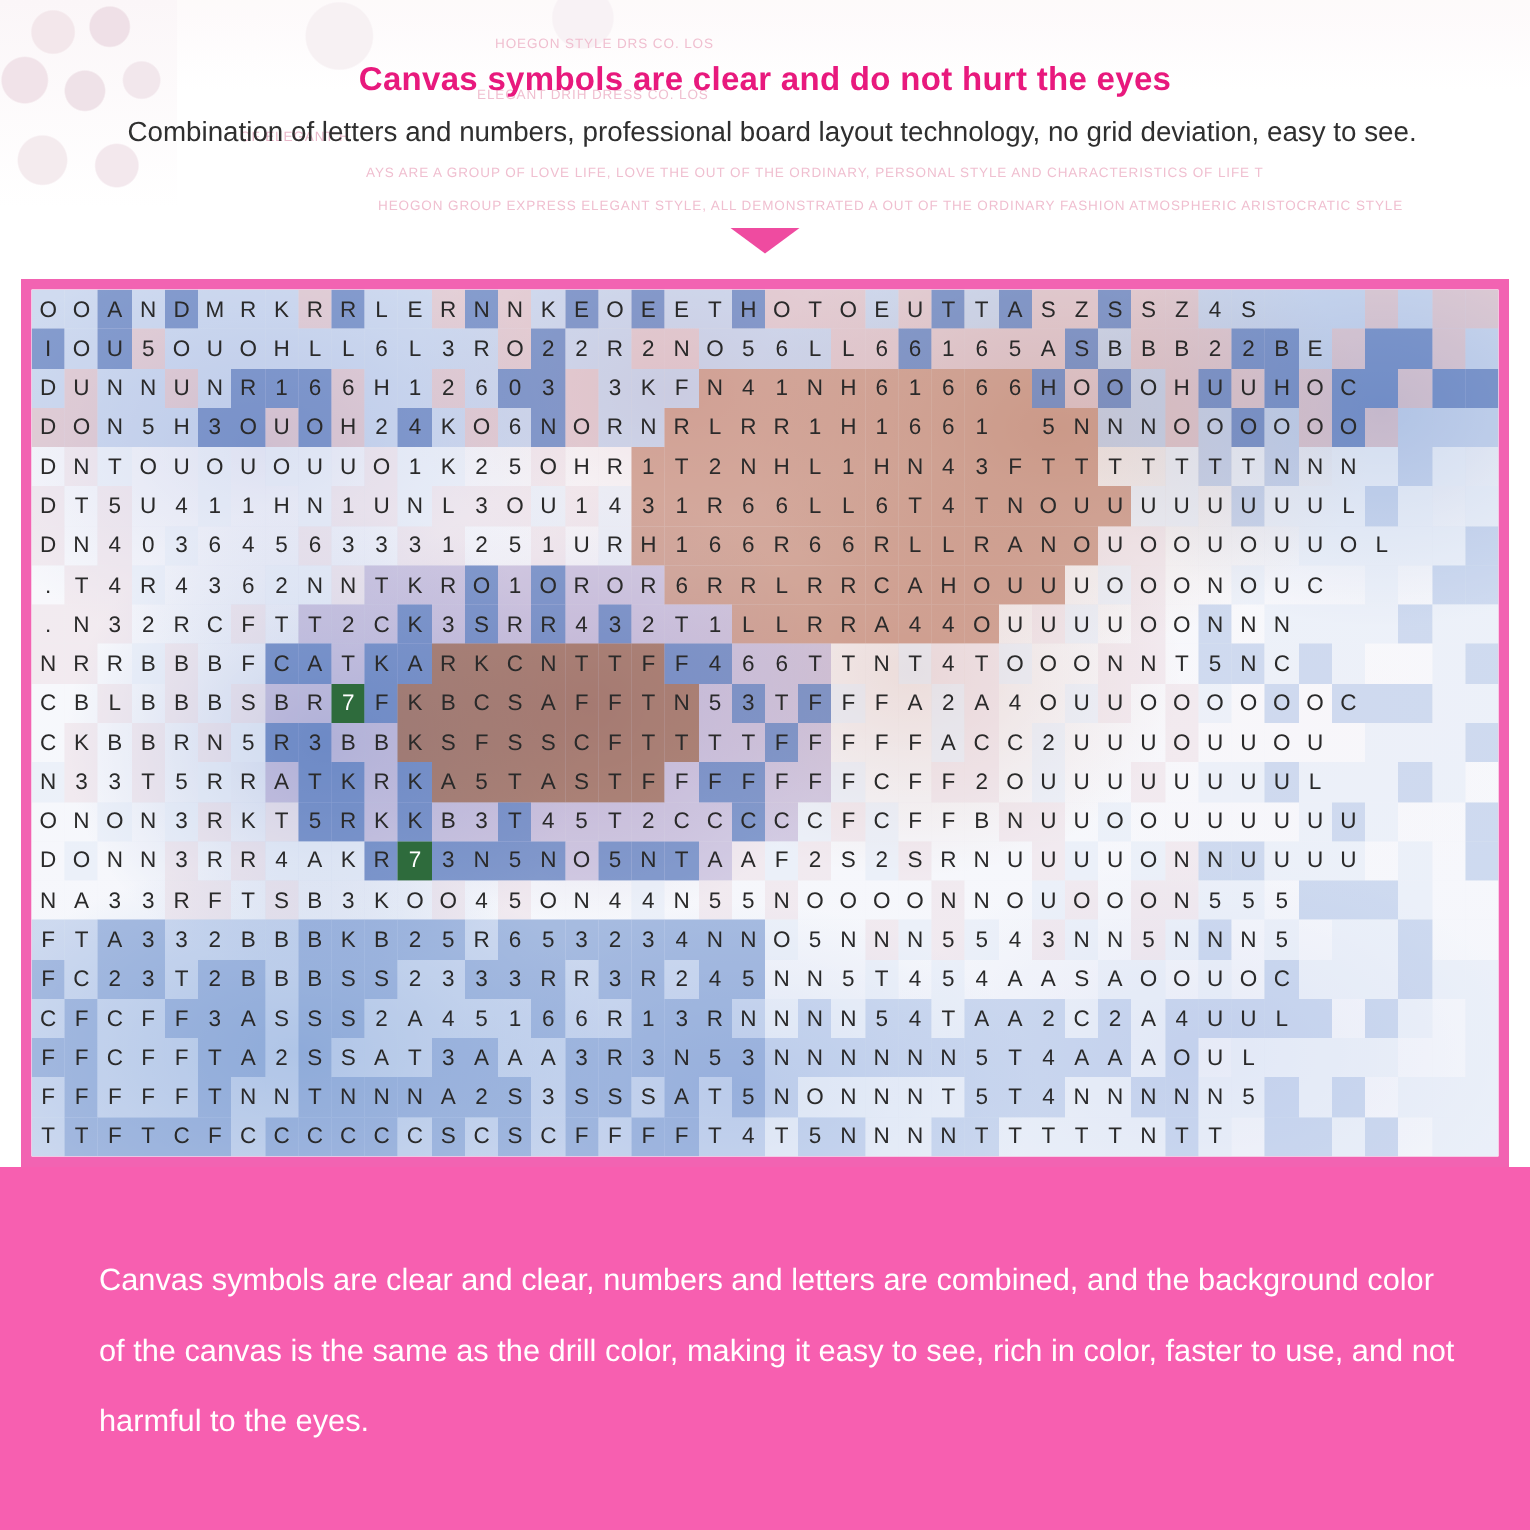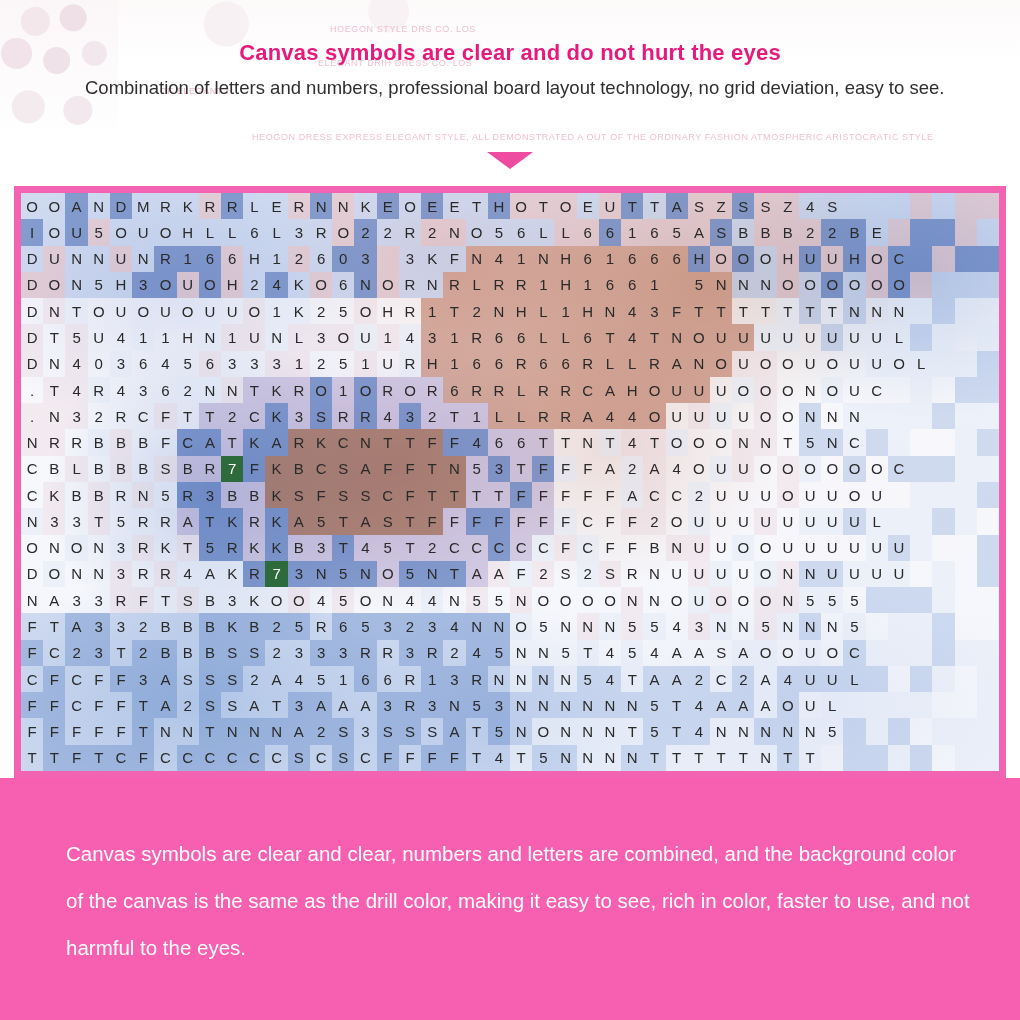--- a/index.html
+++ b/index.html
@@ -170,21 +170,22 @@
 </head>
 <body>
 
 <div class="top-section">
   <div class="ghost-left"></div>
   <div class="ghost-top-strip"></div>
 
   <div class="ghost-text gt1">HOEGON STYLE DRS CO. LOS</div>
   <div class="ghost-text gt2">ELEGANT DRIH DRESS CO. LOS</div>
   <div class="ghost-text gt3">OF  ELEGANT  H</div>
-  <div class="ghost-text gt5">HEOGON DRESS EXPRESS  ELEGANT STYLE, ALL DEMONSTRATED A OUT OF THE ORDINARY FASHION ATMOSPHERIC ARISTOCRATIC STYLE</div>
+  <div class="ghost-text gt4">AYS ARE A GROUP OF LOVE LIFE, LOVE THE OUT OF THE ORDINARY, PERSONAL STYLE AND CHARACTERISTICS OF LIFE T</div>
+  <div class="ghost-text gt5">HEOGON GROUP EXPRESS  ELEGANT STYLE, ALL DEMONSTRATED A OUT OF THE ORDINARY FASHION ATMOSPHERIC ARISTOCRATIC STYLE</div>
 
   <div class="headline">Canvas symbols are clear and do not hurt the eyes</div>
   <div class="subline">Combination of letters and numbers, professional board layout technology, no grid deviation, easy to see.</div>
   <div class="arrow-down"></div>
 </div>
 
 <div class="canvas-frame">
   <div class="grid-wrap">
     <div class="wash"></div>
     <div class="grid" id="grid" style="grid-template-rows: repeat(22, 1fr);">

